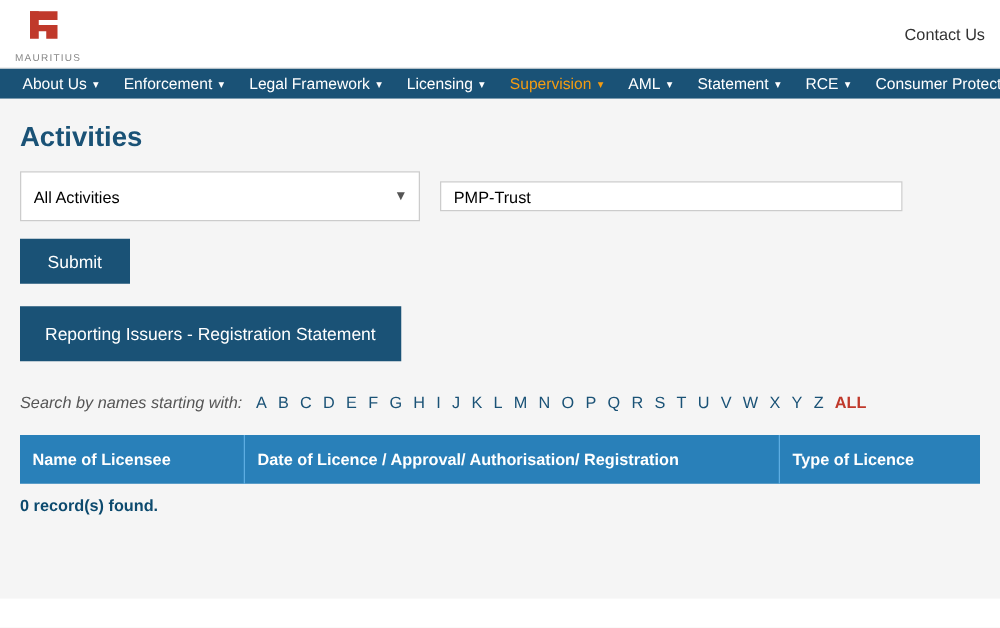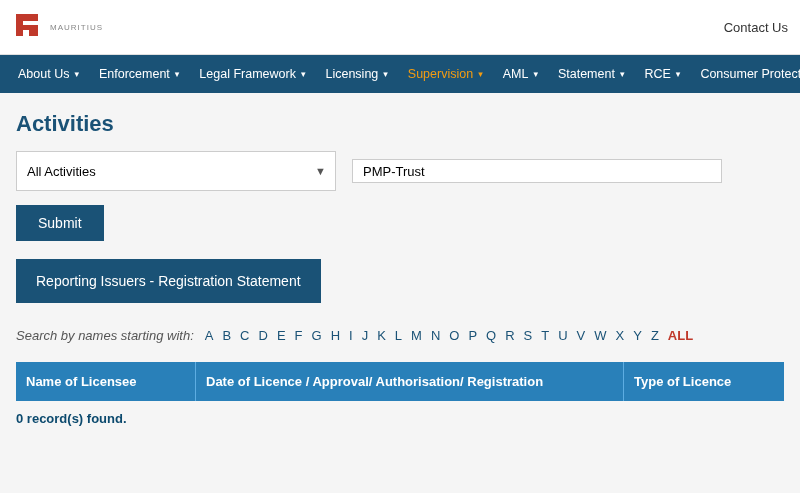--- a/index.html
+++ b/index.html
@@ -10,21 +10,21 @@
       display: flex;
       justify-content: space-between;
       align-items: center;
       padding: 8px 12px;
       background: #fff;
       border-bottom: 1px solid #e0e0e0;
       height: 55px;
     }
     .logo {
       display: flex;
-      flex-direction: row;
+      flex-direction: column;
       align-items: center;
     }
     .logo-icon {
       width: 38px;
       height: 38px;
     }
     .logo-text {
       font-size: 8px;
       color: #888;
       letter-spacing: 1px;
@@ -36,21 +36,21 @@
       text-decoration: none;
       cursor: pointer;
     }
 
     
     .nav-bar {
       background: #1a5276;
       display: flex;
       align-items: center;
       padding: 0 8px;
-      height: 38px;
+      height: 24px;
       overflow: hidden;
     }
     .nav-item {
       color: #fff;
       font-size: 12.5px;
       padding: 0 10px;
       cursor: pointer;
       white-space: nowrap;
       height: 42px;
       display: flex;

